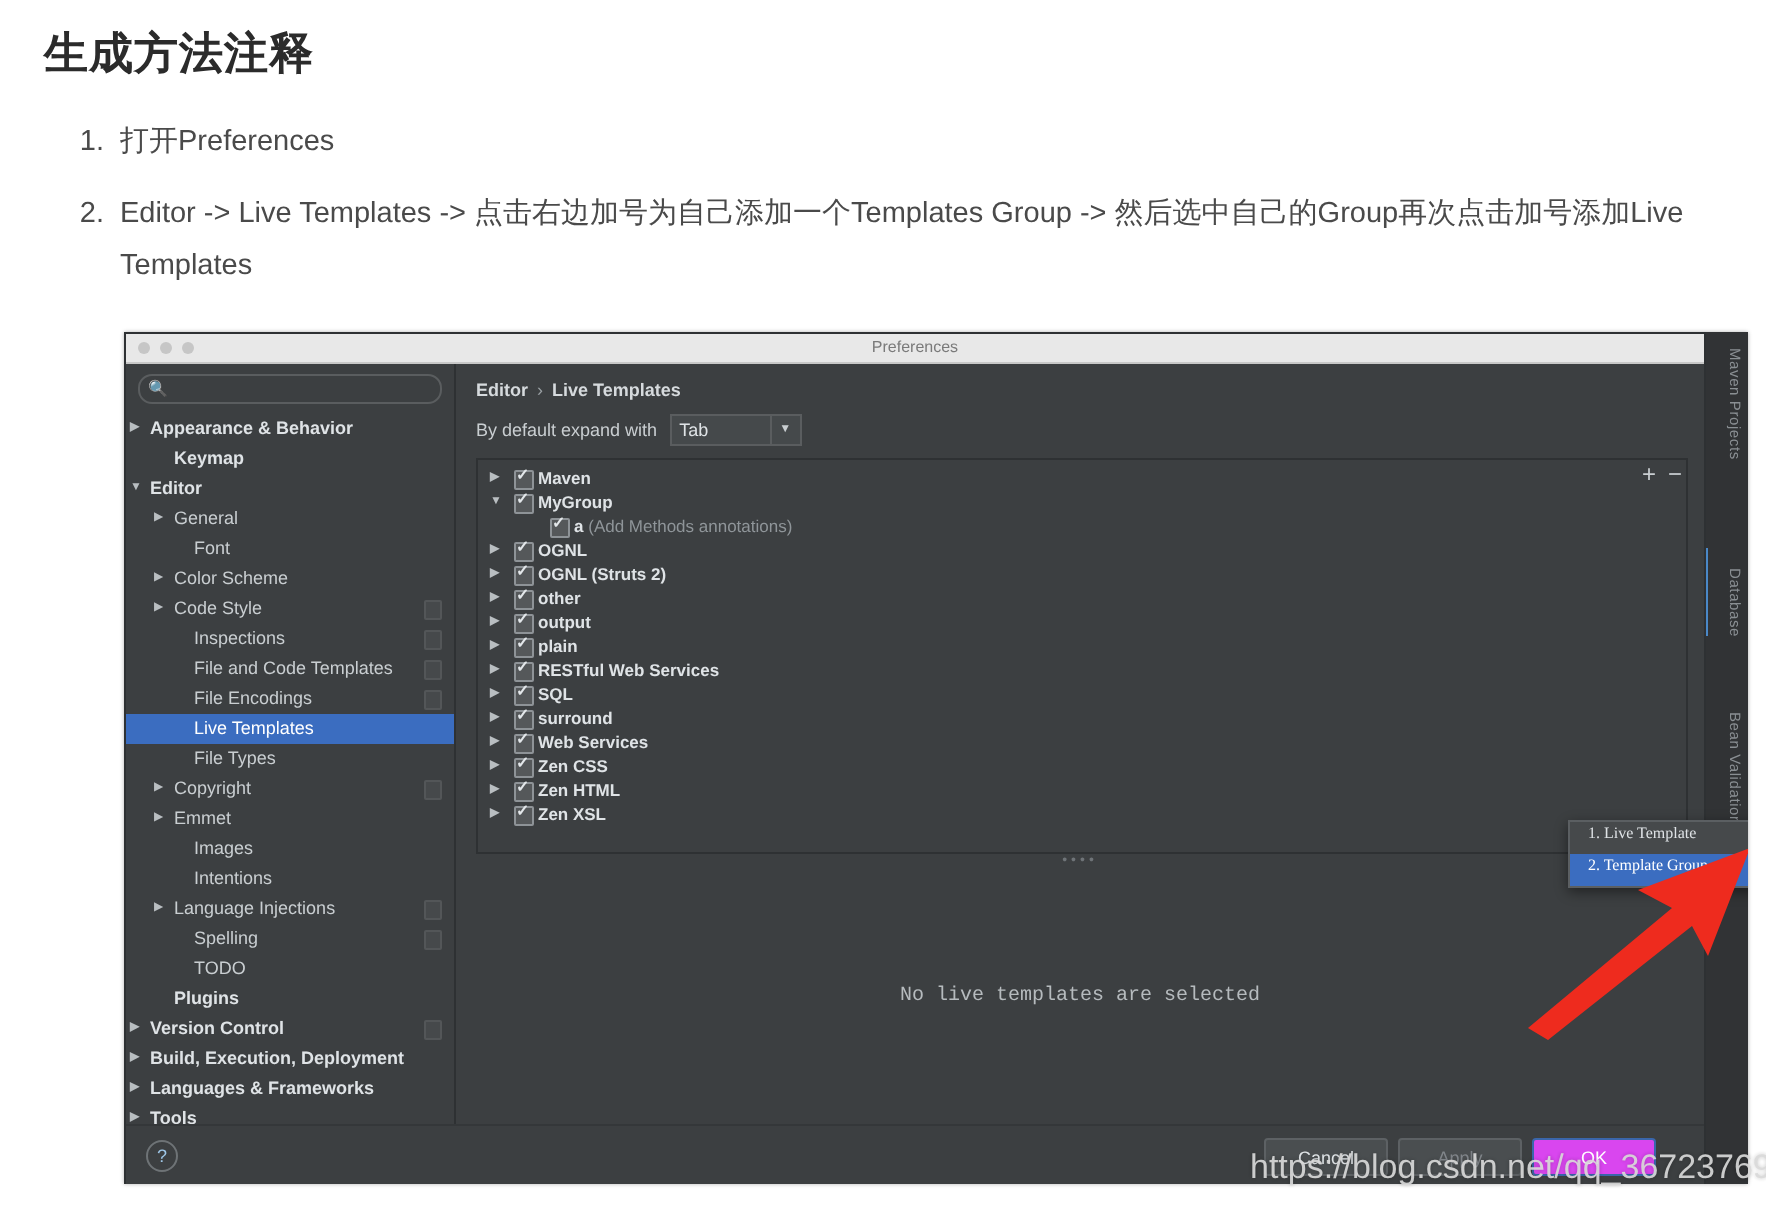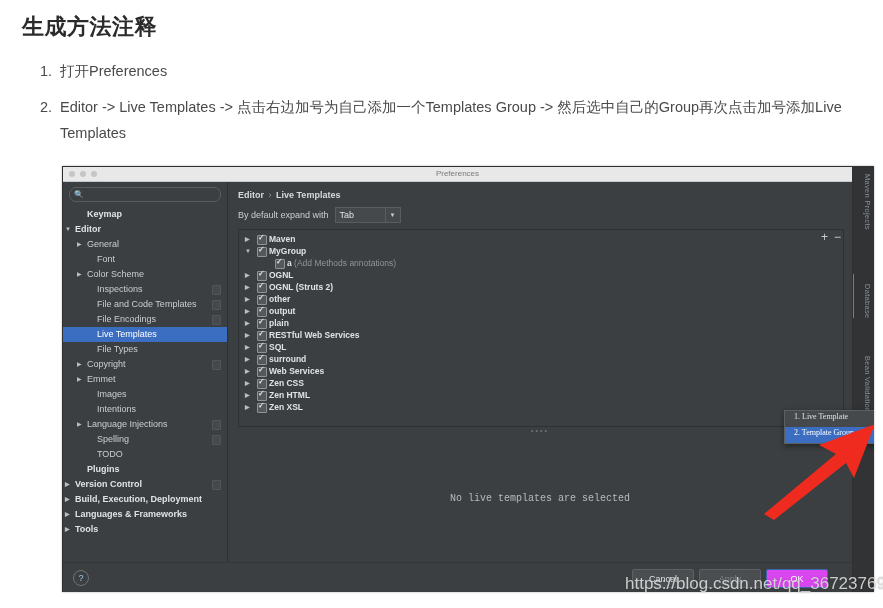--- a/index.html
+++ b/index.html
@@ -265,36 +265,45 @@
       <div class="dlg-body">
 
         <div class="settings-pane">
           <div class="search-wrap">
             <div class="search-box">
               <span class="search-ico">🔍</span>
             </div>
           </div>
           <div class="settings-list" id="settings-list">
               <div class="s-item bold">
+                <span class="s-arrow" style="left: 2px;">▶</span>
+                <span class="s-label" style="left: 12px;">Appearance &amp; Behavior</span>
+              </div>
+              <div class="s-item bold">
                 <span class="s-label" style="left: 24px;">Keymap</span>
               </div>
               <div class="s-item bold">
                 <span class="s-arrow" style="left: 2px;">▼</span>
                 <span class="s-label" style="left: 12px;">Editor</span>
               </div>
               <div class="s-item">
                 <span class="s-arrow" style="left: 14px;">▶</span>
                 <span class="s-label" style="left: 24px;">General</span>
               </div>
               <div class="s-item">
                 <span class="s-label" style="left: 34px;">Font</span>
               </div>
               <div class="s-item">
                 <span class="s-arrow" style="left: 14px;">▶</span>
                 <span class="s-label" style="left: 24px;">Color Scheme</span>
+              </div>
+              <div class="s-item">
+                <span class="s-arrow" style="left: 14px;">▶</span>
+                <span class="s-label" style="left: 24px;">Code Style</span>
+                <span class="s-badge"></span>
               </div>
               <div class="s-item">
                 <span class="s-label" style="left: 34px;">Inspections</span>
                 <span class="s-badge"></span>
               </div>
               <div class="s-item">
                 <span class="s-label" style="left: 34px;">File and Code Templates</span>
                 <span class="s-badge"></span>
               </div>
               <div class="s-item">

